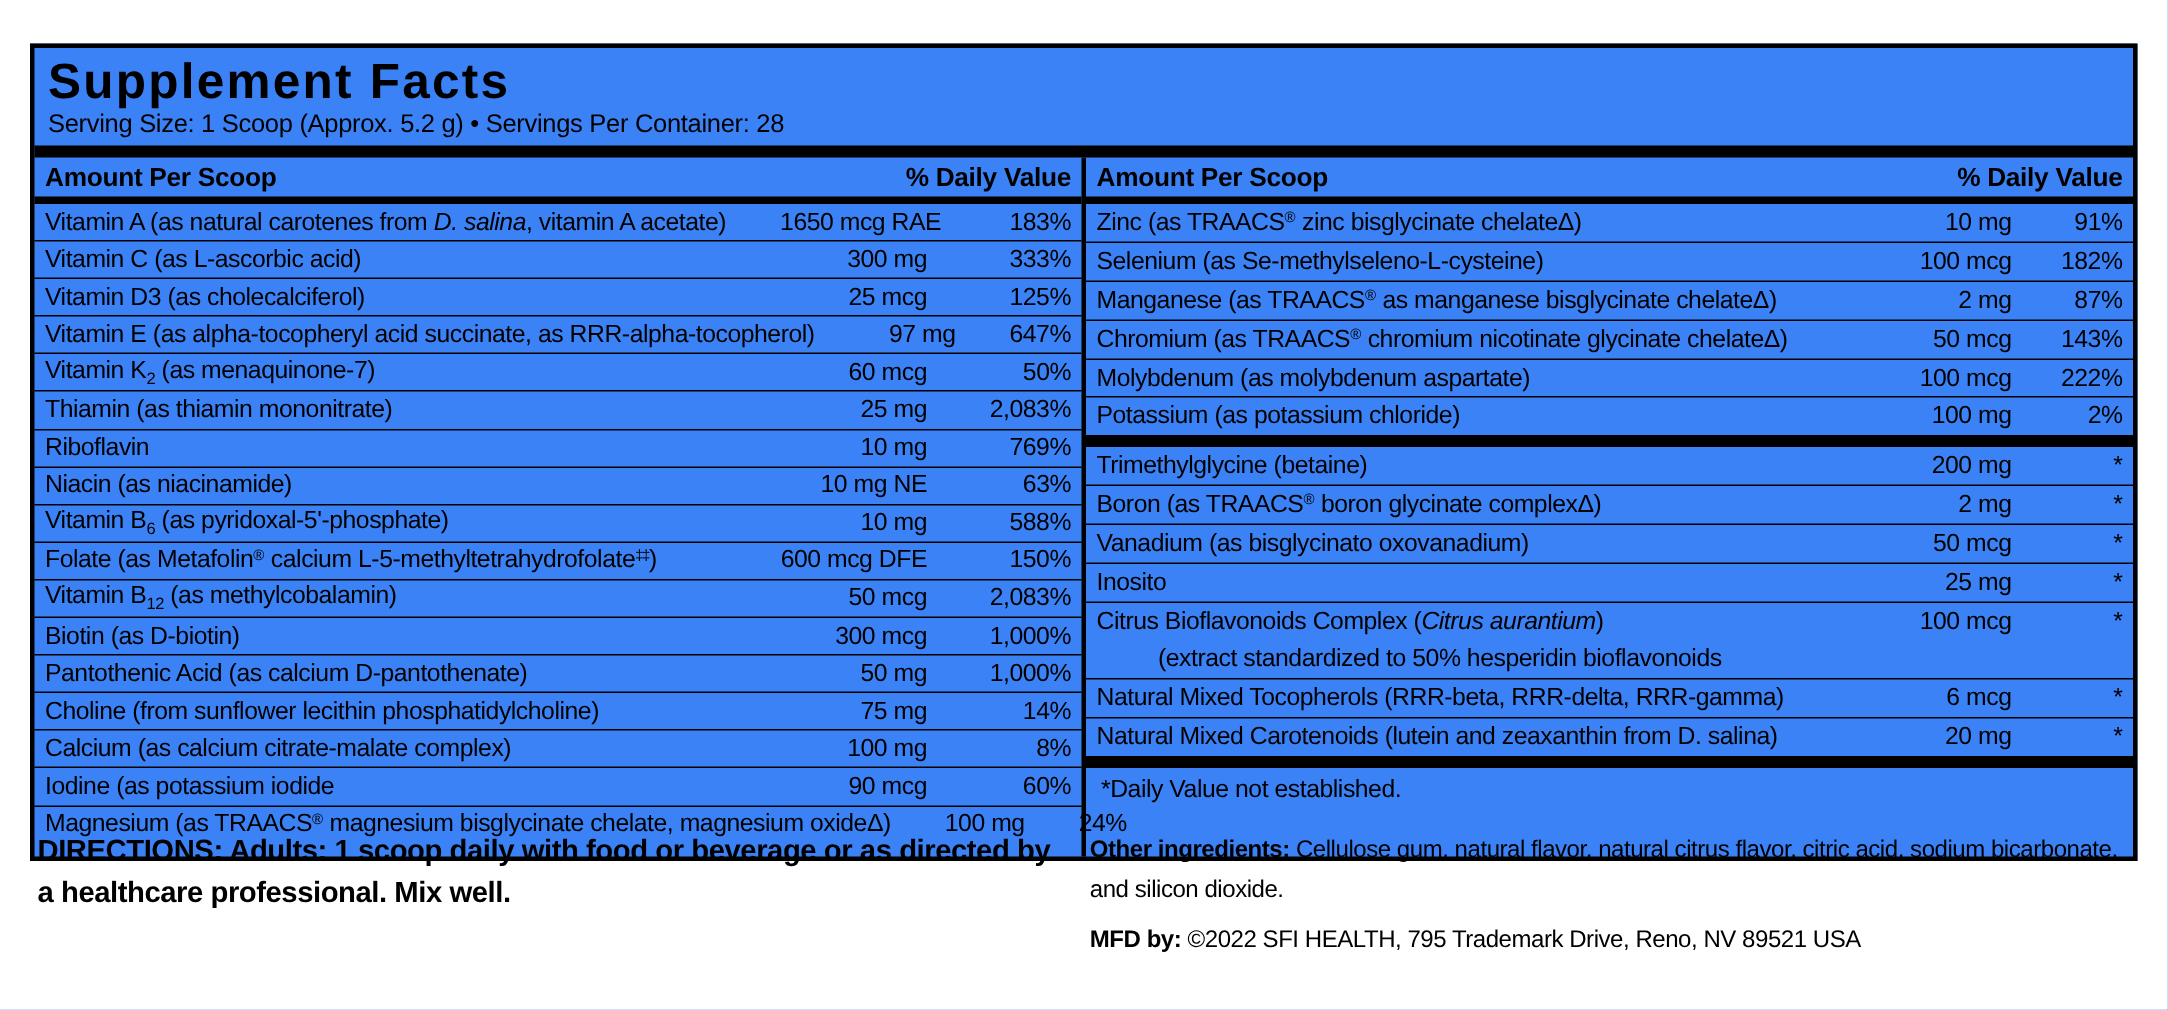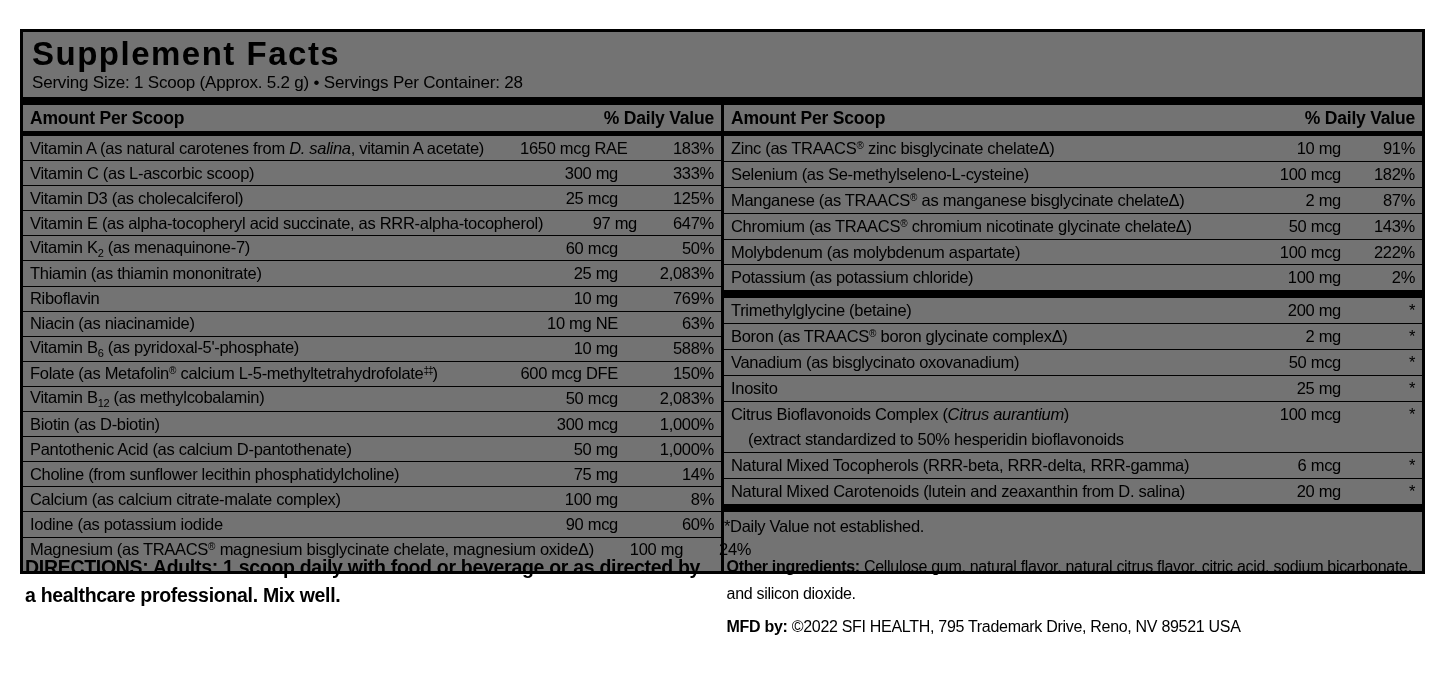--- a/index.html
+++ b/index.html
@@ -4,21 +4,21 @@
 <style>
   html,body{margin:0;padding:0;background:#fff;}
   body{width:1445px;height:673px;position:relative;overflow:hidden;
        font-family:"Liberation Sans","DejaVu Sans",sans-serif;color:#000;}
   em{font-style:italic;}
   sub{font-size:11px;}
   sup.reg{font-size:10px;vertical-align:5px;letter-spacing:0;}
   sup.dag{font-size:10px;vertical-align:5px;letter-spacing:-1px;}
 
   .facts-box{position:absolute;left:20px;top:29px;width:1405px;height:545px;
-             border:3px solid #000;box-sizing:border-box;background:#737373;
+             border:3px solid #000;box-sizing:border-box;background:#3b82f6;
              display:flex;flex-direction:column;}
   .title{font-size:33px;font-weight:bold;letter-spacing:1.5px;line-height:37px;
          padding:3px 8px 0 9px;white-space:nowrap;}
   .serving{font-size:17px;letter-spacing:-0.2px;padding:1px 9px 4px;}
   .bar{background:#000;flex:none;}
   .bar-top{height:8px;}
   .bar-med{height:5px;}
   .bar-group{height:8px;}
 
   .cols{flex:1;display:flex;min-height:0;}
@@ -26,29 +26,29 @@
   .col-left{border-right:3px solid #000;}
   .col-header{display:flex;justify-content:space-between;align-items:center;
               font-weight:bold;font-size:17.5px;letter-spacing:-0.2px;
               padding:3px 7px 2px;}
   .rows{font-size:16.5px;letter-spacing:-0.3px;}
   .row+.row{border-top:1.5px solid #000;}
   .bar-group+.row{border-top:none;}
   .line{display:flex;align-items:center;padding:0 7px;}
   .col-left .line{height:24.1px;gap:36px;}
   .col-right .line{height:24.9px;justify-content:flex-end;}
-  .sub{height:25px;display:flex;align-items:center;padding:0 2px 0 24px;}
+  .sub{height:25px;display:flex;align-items:center;padding:0 2px 0 24px;margin-left:24px;}
   .name{flex:1;white-space:nowrap;overflow:visible;}
   .amt{text-align:right;white-space:nowrap;}
   .dv{text-align:right;white-space:nowrap;}
   .col-left .amt{width:122px;}
   .col-left .dv{width:60px;}
   .col-right .amt{width:104px;}
   .col-right .dv{width:74px;}
-  .facts-footnote{font-size:16.5px;letter-spacing:-0.3px;padding:5px 0;}
+  .facts-footnote{font-size:16.5px;letter-spacing:-0.3px;padding:5px 10px;}
 
   .bottom{position:absolute;left:25px;top:553px;width:1400px;display:flex;}
   .bottom p{margin:0;}
   .bottom-left{width:677px;font-size:19.5px;font-weight:bold;line-height:28px;
                letter-spacing:-0.3px;}
   .bottom-right{margin-left:26px;width:700px;font-size:16px;line-height:27px;
                 letter-spacing:-0.3px;}
   .bottom-right p+p{margin-top:6px;}
   .bold{font-weight:bold;}
 </style>
@@ -69,21 +69,21 @@
       <div class="rows" id="left-rows">
           <div class="row">
             <div class="line">
               <span class="name">Vitamin A (as natural carotenes from <em>D. salina</em>, vitamin A acetate)</span>
               <span class="amt">1650 mcg RAE</span>
               <span class="dv">183%</span>
             </div>
           </div>
           <div class="row">
             <div class="line">
-              <span class="name">Vitamin C (as L-ascorbic scoop)</span>
+              <span class="name">Vitamin C (as L-ascorbic acid)</span>
               <span class="amt">300 mg</span>
               <span class="dv">333%</span>
             </div>
           </div>
           <div class="row">
             <div class="line">
               <span class="name">Vitamin D3 (as cholecalciferol)</span>
               <span class="amt">25 mcg</span>
               <span class="dv">125%</span>
             </div>

